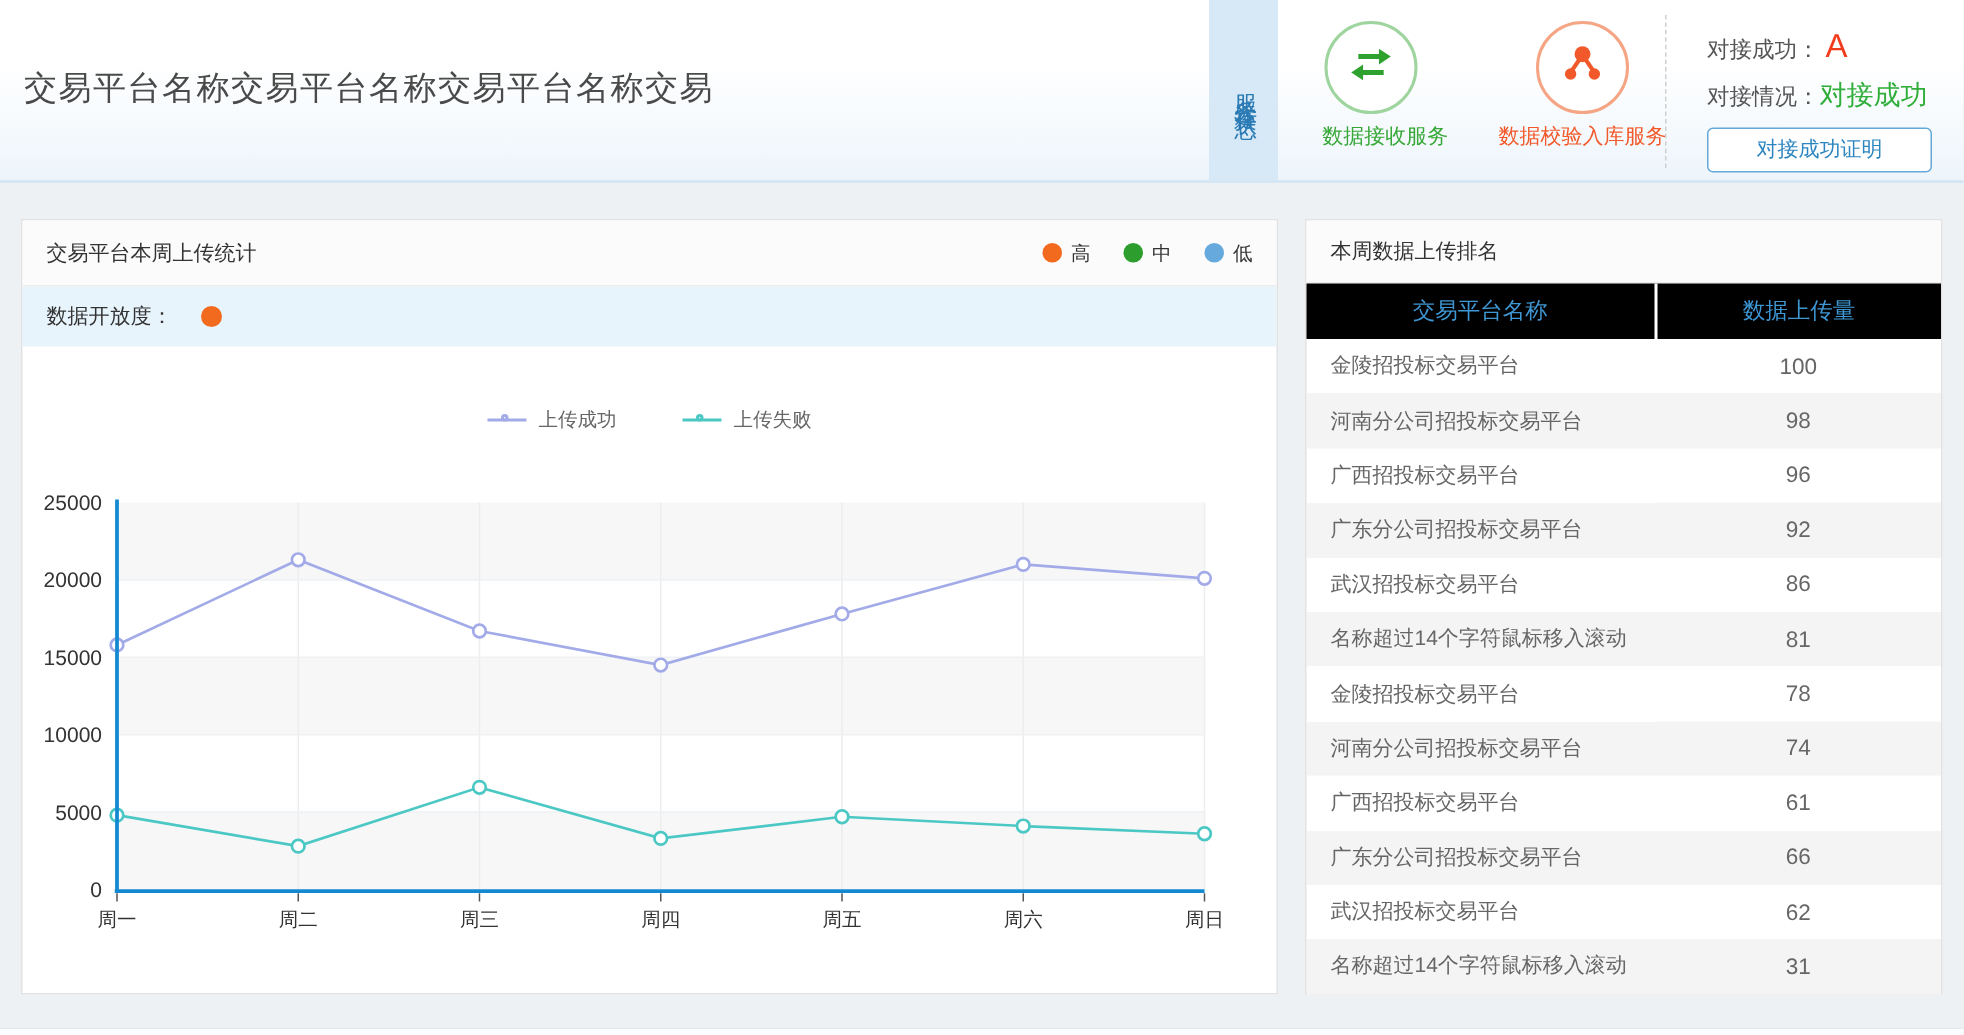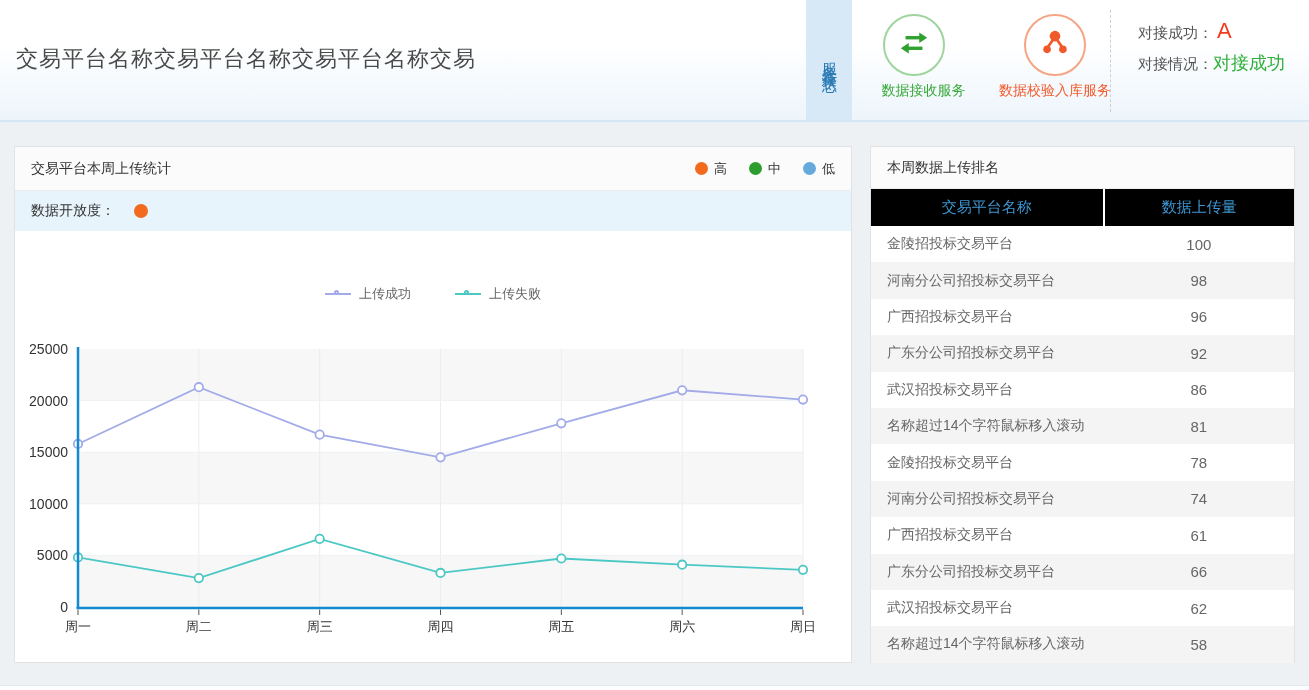--- a/index.html
+++ b/index.html
@@ -53,21 +53,21 @@
   .dot-legend { display:flex; align-items:center; gap:22px; }
   .dot-item { display:flex; align-items:center; gap:6px; font-size:13px; color:#333; }
   .dot { width:13px; height:13px; border-radius:50%; }
 
   .statbar { height:40px; background:#e8f4fc; display:flex; align-items:center;
              justify-content:space-between; padding:0 16px; font-size:14px; }
   .statbar-lhs { display:flex; gap:40px; color:#2e8ece; }
   .statbar-rhs { display:flex; align-items:center; gap:19px; color:#333; }
   .open-dot { width:14px; height:14px; border-radius:50%; background:#f26a1e; }
 
-  .chart-wrap { position:relative; width:836px; height:334px;margin-top:14px; }
+  .chart-wrap { position:relative; width:836px; height:334px; }
   .chart-legend { position:absolute; top:40px; left:0; right:0; display:flex;
                   justify-content:center; gap:44px; }
   .lg-item { display:flex; align-items:center; gap:8px; font-size:13px; color:#666; cursor:pointer; }
   .lg-marker { position:relative; width:26px; height:2px; display:inline-block; }
   .lg-marker i { position:absolute; left:9px; top:-3.5px; width:5px; height:5px;
                  border:2px solid; border-radius:50%; background:#fff; display:block; }
   svg text { font-family:"Liberation Sans","DejaVu Sans",sans-serif; }
 
   
   .panel-right .panel-header { height:42px; justify-content:flex-start; }
@@ -130,20 +130,21 @@
 
     <div class="dock-info">
       <div class="dock-row">
         <span>对接成功：</span>
         <span class="dock-level-value" style="color: rgb(240, 59, 29);">A</span>
       </div>
       <div class="dock-row">
         <span>对接情况：</span>
         <span class="dock-status-value" style="color: rgb(47, 174, 58);">对接成功</span>
       </div>
+      <button class="cert-button">对接成功证明</button>
     </div>
   </header>
 
   <section class="panel panel-left">
     <div class="panel-header">
       <span class="panel-title">交易平台本周上传统计</span>
       <div class="dot-legend">
         <span class="dot-item">
           <span class="dot" style="background:#f26a1e"></span>
           <span>高</span>
@@ -292,20 +293,20 @@
           <tr>
             <td class="name">广东分公司招投标交易平台</td>
             <td class="val">66</td>
           </tr>
           <tr>
             <td class="name">武汉招投标交易平台</td>
             <td class="val">62</td>
           </tr>
           <tr>
             <td class="name">名称超过14个字符鼠标移入滚动</td>
-            <td class="val">58</td>
+            <td class="val">31</td>
           </tr>
         </tbody>
     </table>
   </section>
 
   <footer class="footer-strip"></footer>
 </div>
 
 </body></html>

